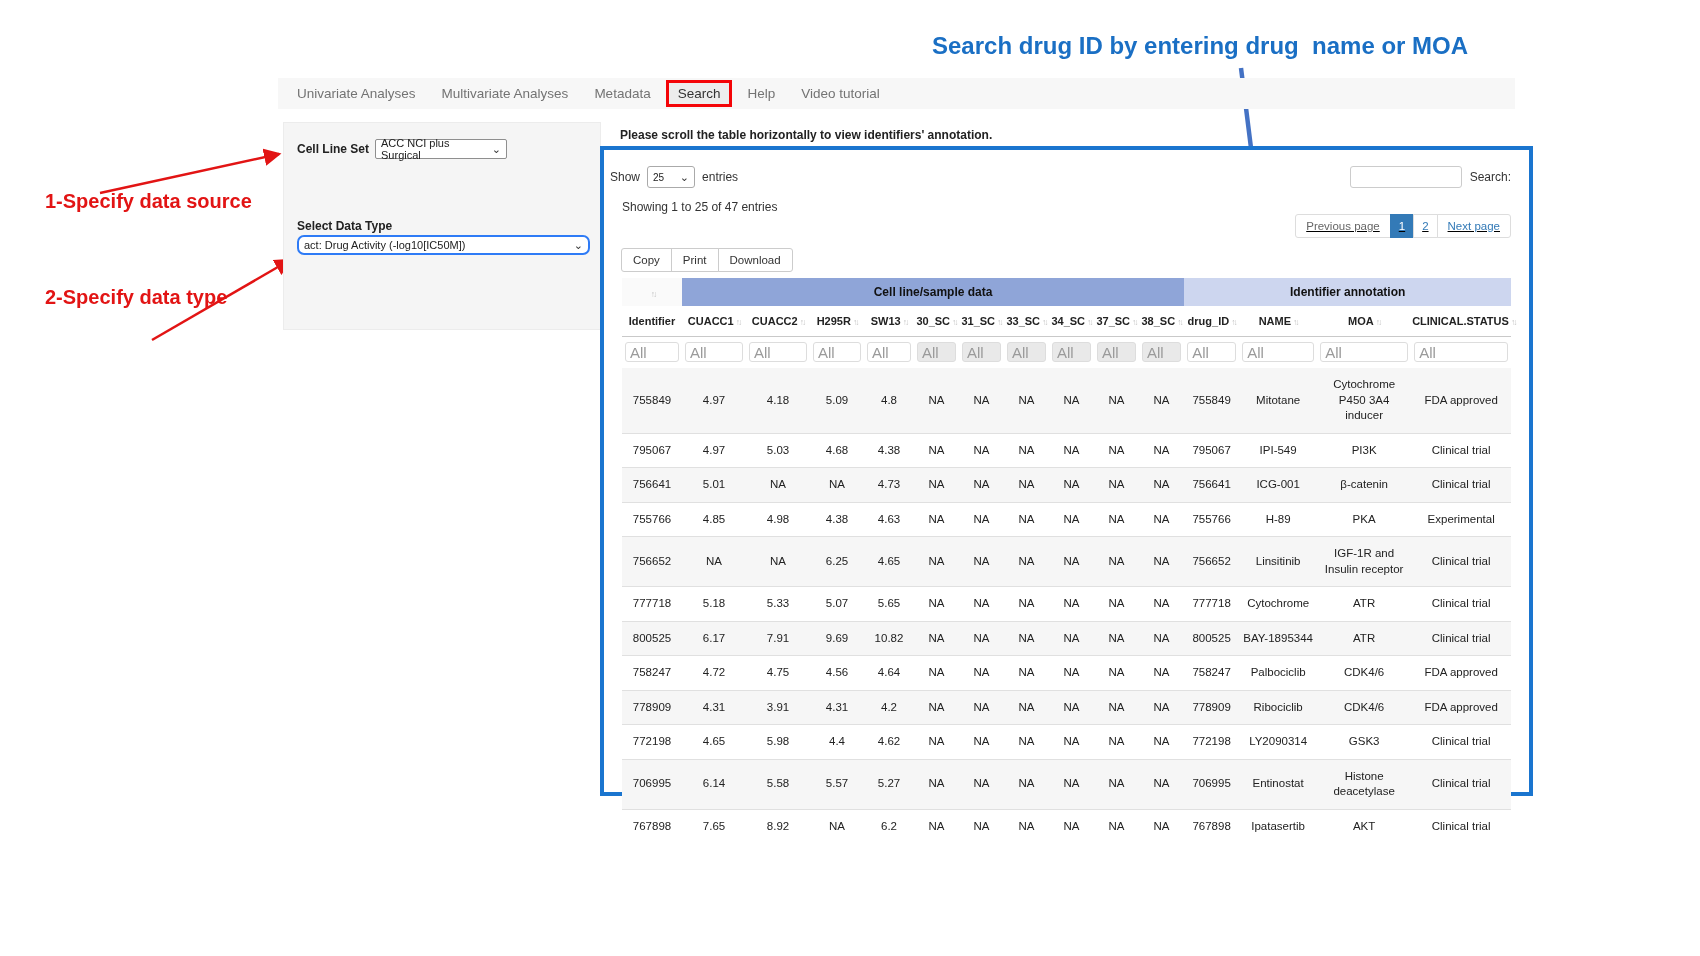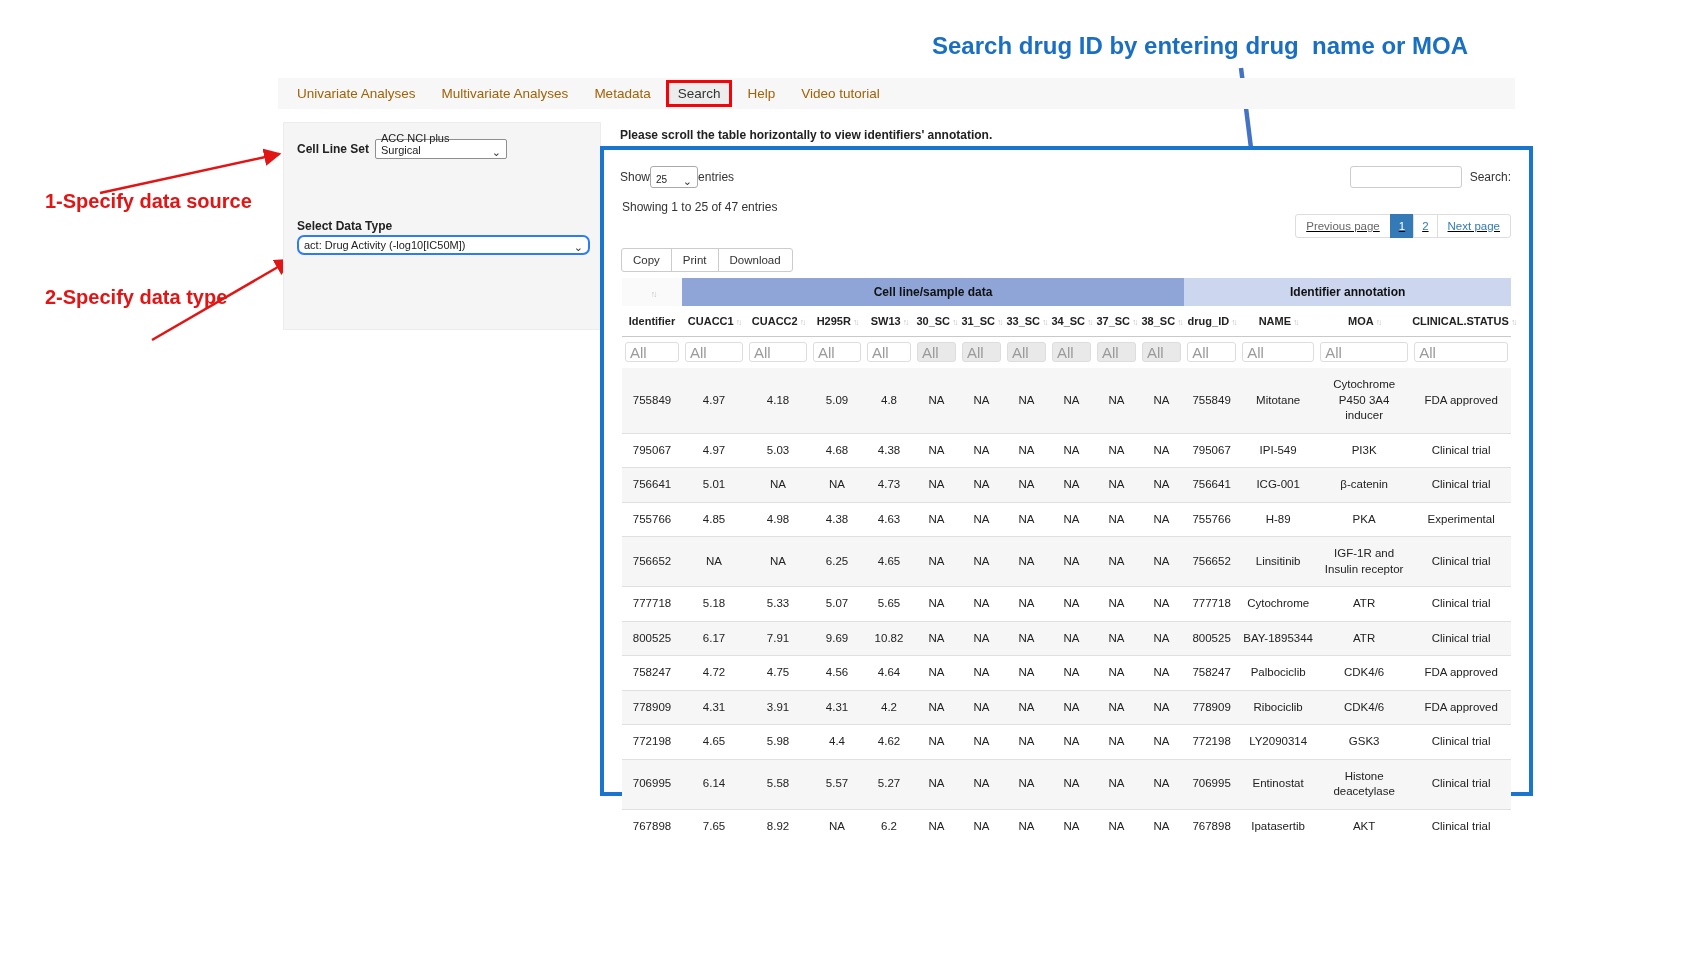--- a/index.html
+++ b/index.html
@@ -9,39 +9,39 @@
 
   
   #blue-note { left: 932px; top: 32px; font-size: 24px; font-weight: bold; color: #1a6fc4; white-space: pre; }
   .red-note { left: 45px; font-size: 20px; font-weight: bold; color: #e21414; }
   #red-note-1 { top: 190px; }
   #red-note-2 { top: 286px; }
   #arrow-layer { left: 0; top: 0; width: 1700px; height: 956px; pointer-events: none; }
 
   
   #navbar { left: 278px; top: 78px; width: 1237px; height: 31px; background: #f7f7f7; display: flex; align-items: center; padding-left: 6px; }
-  .nav-item { font-size: 13.5px; color: #a16207; padding: 6px 13px; cursor: pointer; white-space: nowrap; }
+  .nav-item { font-size: 13.5px; color: #737373; padding: 6px 13px; cursor: pointer; white-space: nowrap; }
   .nav-item.nav-active { color: #333; background: #ededed; border: 3px solid #f40408; padding: 3px 9px; margin: 0 2px; }
 
   
   #left-panel { left: 283px; top: 122px; width: 318px; height: 208px; background: #f5f5f5; border: 1px solid #ececec; }
   .panel-label { font-size: 12px; font-weight: bold; color: #222; }
   #cellline-row { position: absolute; left: 13px; top: 16px; display: flex; align-items: center; gap: 6px; }
-  .fake-select { display: inline-flex; align-items: flex-end; justify-content: space-between; background: #fff; border: 1px solid #8f8f8f; border-radius: 2px; font-size: 11px; color: #222; padding: 2px 5px; cursor: pointer; }
+  .fake-select { display: inline-flex; align-items: center; justify-content: space-between; background: #fff; border: 1px solid #8f8f8f; border-radius: 2px; font-size: 11px; color: #222; padding: 2px 5px; cursor: pointer; }
   #cellline-select { width: 132px; height: 20px; }
   #datatype-label { position: absolute; left: 13px; top: 96px; }
   #datatype-select { position: absolute; left: 13px; top: 112px; width: 293px; height: 20px; border: 2px solid #2e7bf6; border-radius: 7px; }
   .chev { font-size: 11px; color: #333; line-height: 8px; }
 
   
   #table-note { left: 620px; top: 128px; font-size: 12px; font-weight: bold; color: #222; }
 
   
   #blue-box { left: 600px; top: 146px; width: 933px; height: 650px; border: 4px solid #1a75cf; background: #fff; }
-  #show-row { position: absolute; left: 16px; top: 16px; display: flex; align-items: center; gap: 0; font-size: 12px; color: #333; }
+  #show-row { position: absolute; left: 6px; top: 16px; display: flex; align-items: center; gap: 7px; font-size: 12px; color: #333; }
   #entries-select { width: 48px; height: 22px; border: 1px solid #aaa; border-radius: 3px; font-size: 10px; padding: 2px 5px; }
   #search-row { position: absolute; right: 18px; top: 16px; display: flex; align-items: center; gap: 8px; }
   #search-input { width: 112px; height: 22px; border: 1px solid #ccc; border-radius: 3px; font-size: 12px; padding: 2px 6px; }
   #search-label { font-size: 12px; color: #333; }
   #info-text { position: absolute; left: 18px; top: 50px; font-size: 12px; color: #333; }
   #pagination { position: absolute; right: 18px; top: 64px; display: flex; text-decoration: underline; }
   .page-btn { border: 1px solid #ddd; background: #fff; font-size: 11.5px; padding: 5px 10px; margin-left: -1px; color: #666; cursor: pointer; }
   .page-btn:first-child { border-radius: 3px 0 0 3px; }
   .page-btn:last-child { border-radius: 0 3px 3px 0; }
   .page-btn.page-num { color: #337ab7; padding: 5px 8px; }

